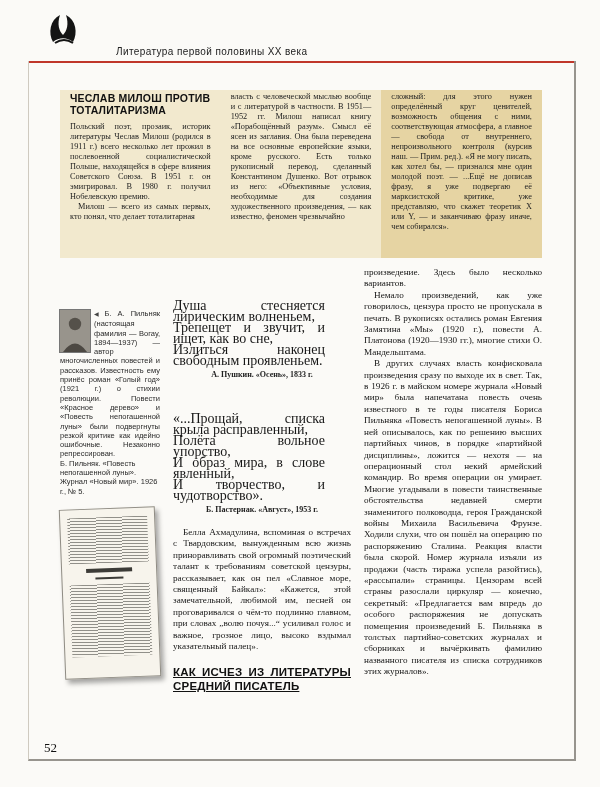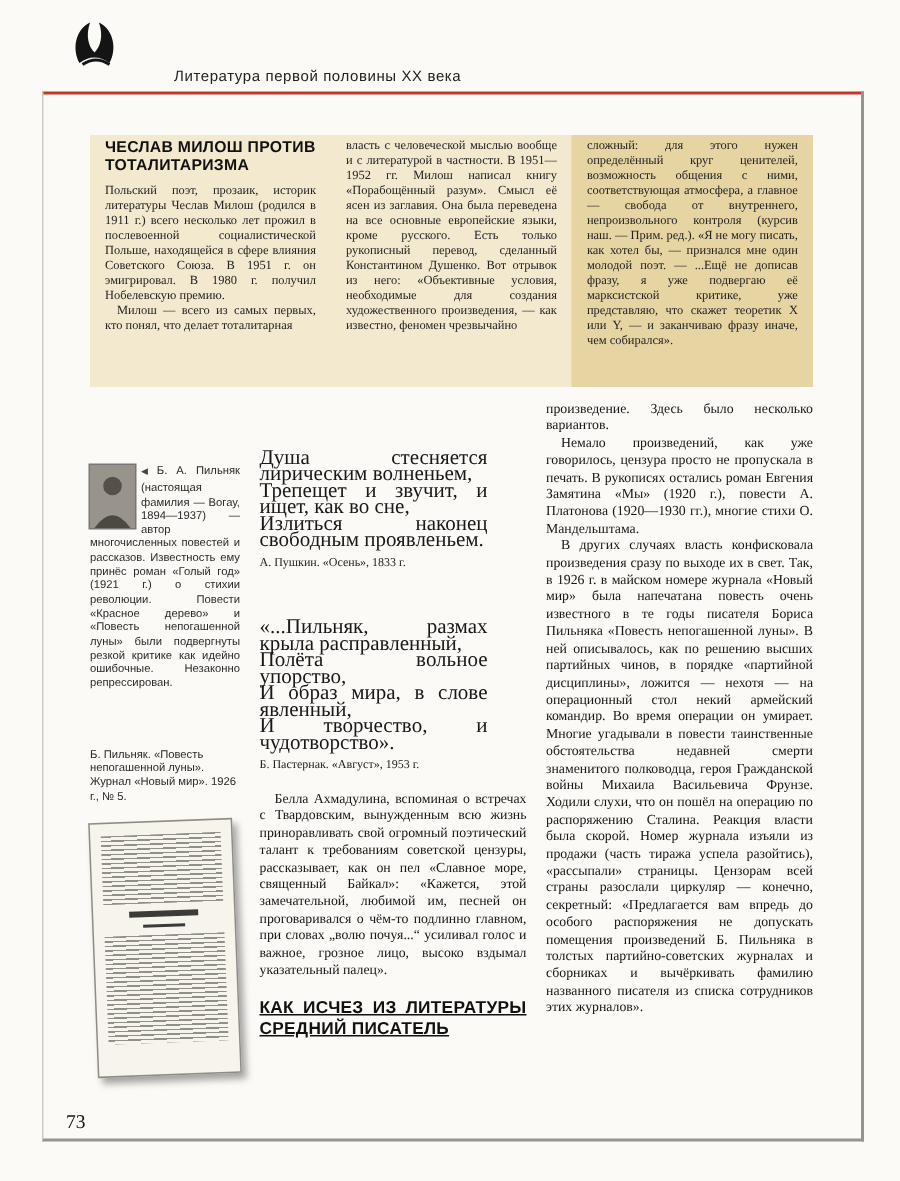--- a/index.html
+++ b/index.html
@@ -55,21 +55,21 @@
   .col-right{width:178px;flex:none;}
   
   .figure1{margin-top:42px;font-family:"Liberation Sans", sans-serif;
     font-size:7.5px;line-height:9.3px;color:#2a2a2a;text-align:justify;}
   .photo{
     float:left;width:30px;height:42px;margin:1px 4px 2px 0;
     background:#9a9690;outline:1px solid #777;
   }
   .pointer-icon{font-size:6px;color:#444;margin-right:2px;}
   .journal-caption{
-    margin-top:38px;font-family:"Liberation Sans", sans-serif;
+    font-family:"Liberation Sans", sans-serif;
     font-size:7.5px;line-height:9.3px;color:#2a2a2a;
   }
   .journal-img{
     margin:12px 0 0 2px;width:94px;height:168px;position:relative;
     background:#f7f4ec;border:1px solid #8f8c84;
     transform:rotate(-2.2deg);
     box-shadow:3px 4px 5px rgba(0,0,0,.35);
   }
   .j-inner{position:absolute;left:7px;right:7px;top:8px;bottom:8px;}
   .j-lines{
@@ -81,22 +81,23 @@
   .j-bar{background:#3c3b37;margin:5px auto;}
   .j-bar1{width:58%;height:4px;}
   .j-bar2{width:36%;height:2px;margin-top:3px;}
   
   .body-text{font-size:9.2px;line-height:11.4px;text-align:justify;color:#151515;}
   .body-text p{margin:0;}
   .body-text p.indent{text-indent:10px;}
   .poem{font-size:14px;line-height:11px;color:#181818;margin-top:33px;}
   .poem .poem-line{display:block;max-width:152px;}
   .attribution{
-    text-align:left;font-size:8px;line-height:10px;color:#222;
+    text-align:center;font-size:8px;line-height:10px;color:#222;
     margin:4px 0 12px 0;
+    font-weight:bold;
   }
   .section-heading{
     font-family:"Liberation Sans", sans-serif;font-weight:bold;
     font-size:11.5px;line-height:14px;letter-spacing:.2px;color:#111;
     margin:13px 0 8px 0;
     text-decoration:underline;
   }
 </style>
 </head>
 <body>
@@ -155,21 +156,21 @@
 
     <div class="col-mid body-text">
       <div class="poem">
         <span class="poem-line">Душа стесняется лирическим волненьем,</span>
         <span class="poem-line">Трепещет и звучит, и ищет, как во сне,</span>
         <span class="poem-line">Излиться наконец свободным проявленьем.</span>
       </div>
       <div class="attribution">А. Пушкин. «Осень», 1833 г.</div>
 
       <div class="poem">
-        <span class="poem-line">«...Пильняк, размах крыла расправленный,</span>
+        <span class="poem-line">«...Прощай, списка крыла расправленный,</span>
         <span class="poem-line">Полёта вольное упорство,</span>
         <span class="poem-line">И образ мира, в слове явленный,</span>
         <span class="poem-line">И творчество, и чудотворство».</span>
       </div>
       <div class="attribution">Б. Пастернак. «Август», 1953 г.</div>
 
       <p class="indent">Белла Ахмадулина, вспоминая о встречах с Твардовским, вынужденным всю жизнь приноравливать свой огромный поэтический талант к требованиям советской цензуры, рассказывает, как он пел «Славное море, священный Байкал»: «Кажется, этой замечательной, любимой им, песней он проговаривался о чём-то подлинно главном, при словах „волю почуя...“ усиливал голос и важное, грозное лицо, высоко вздымал указательный палец».</p>
 
       <h2 class="section-heading">КАК ИСЧЕЗ ИЗ ЛИТЕРАТУРЫ СРЕДНИЙ ПИСАТЕЛЬ</h2>
 
@@ -177,13 +178,13 @@
 
     <div class="col-right body-text">
       <p>произведение. Здесь было несколько вариантов.</p>
       <p class="indent">Немало произведений, как уже говорилось, цензура просто не пропускала в печать. В рукописях остались роман Евгения Замятина «Мы» (1920 г.), повести А. Платонова (1920—1930 гг.), многие стихи О. Мандельштама.</p>
       <p class="indent">В других случаях власть конфисковала произведения сразу по выходе их в свет. Так, в 1926 г. в майском номере журнала «Новый мир» была напечатана повесть очень известного в те годы писателя Бориса Пильняка «Повесть непогашенной луны». В ней описывалось, как по решению высших партийных чинов, в порядке «партийной дисциплины», ложится — нехотя — на операционный стол некий армейский командир. Во время операции он умирает. Многие угадывали в повести таинственные обстоятельства недавней смерти знаменитого полководца, героя Гражданской войны Михаила Васильевича Фрунзе. Ходили слухи, что он пошёл на операцию по распоряжению Сталина. Реакция власти была скорой. Номер журнала изъяли из продажи (часть тиража успела разойтись), «рассыпали» страницы. Цензорам всей страны разослали циркуляр — конечно, секретный: «Предлагается вам впредь до особого распоряжения не допускать помещения произведений Б. Пильняка в толстых партийно-советских журналах и сборниках и вычёркивать фамилию названного писателя из списка сотрудников этих журналов».</p>
     </div>
 
   </div>
 </div>
 
-<div class="page-number">73</div>
+<div class="page-number">52</div>
 
 </body></html>

